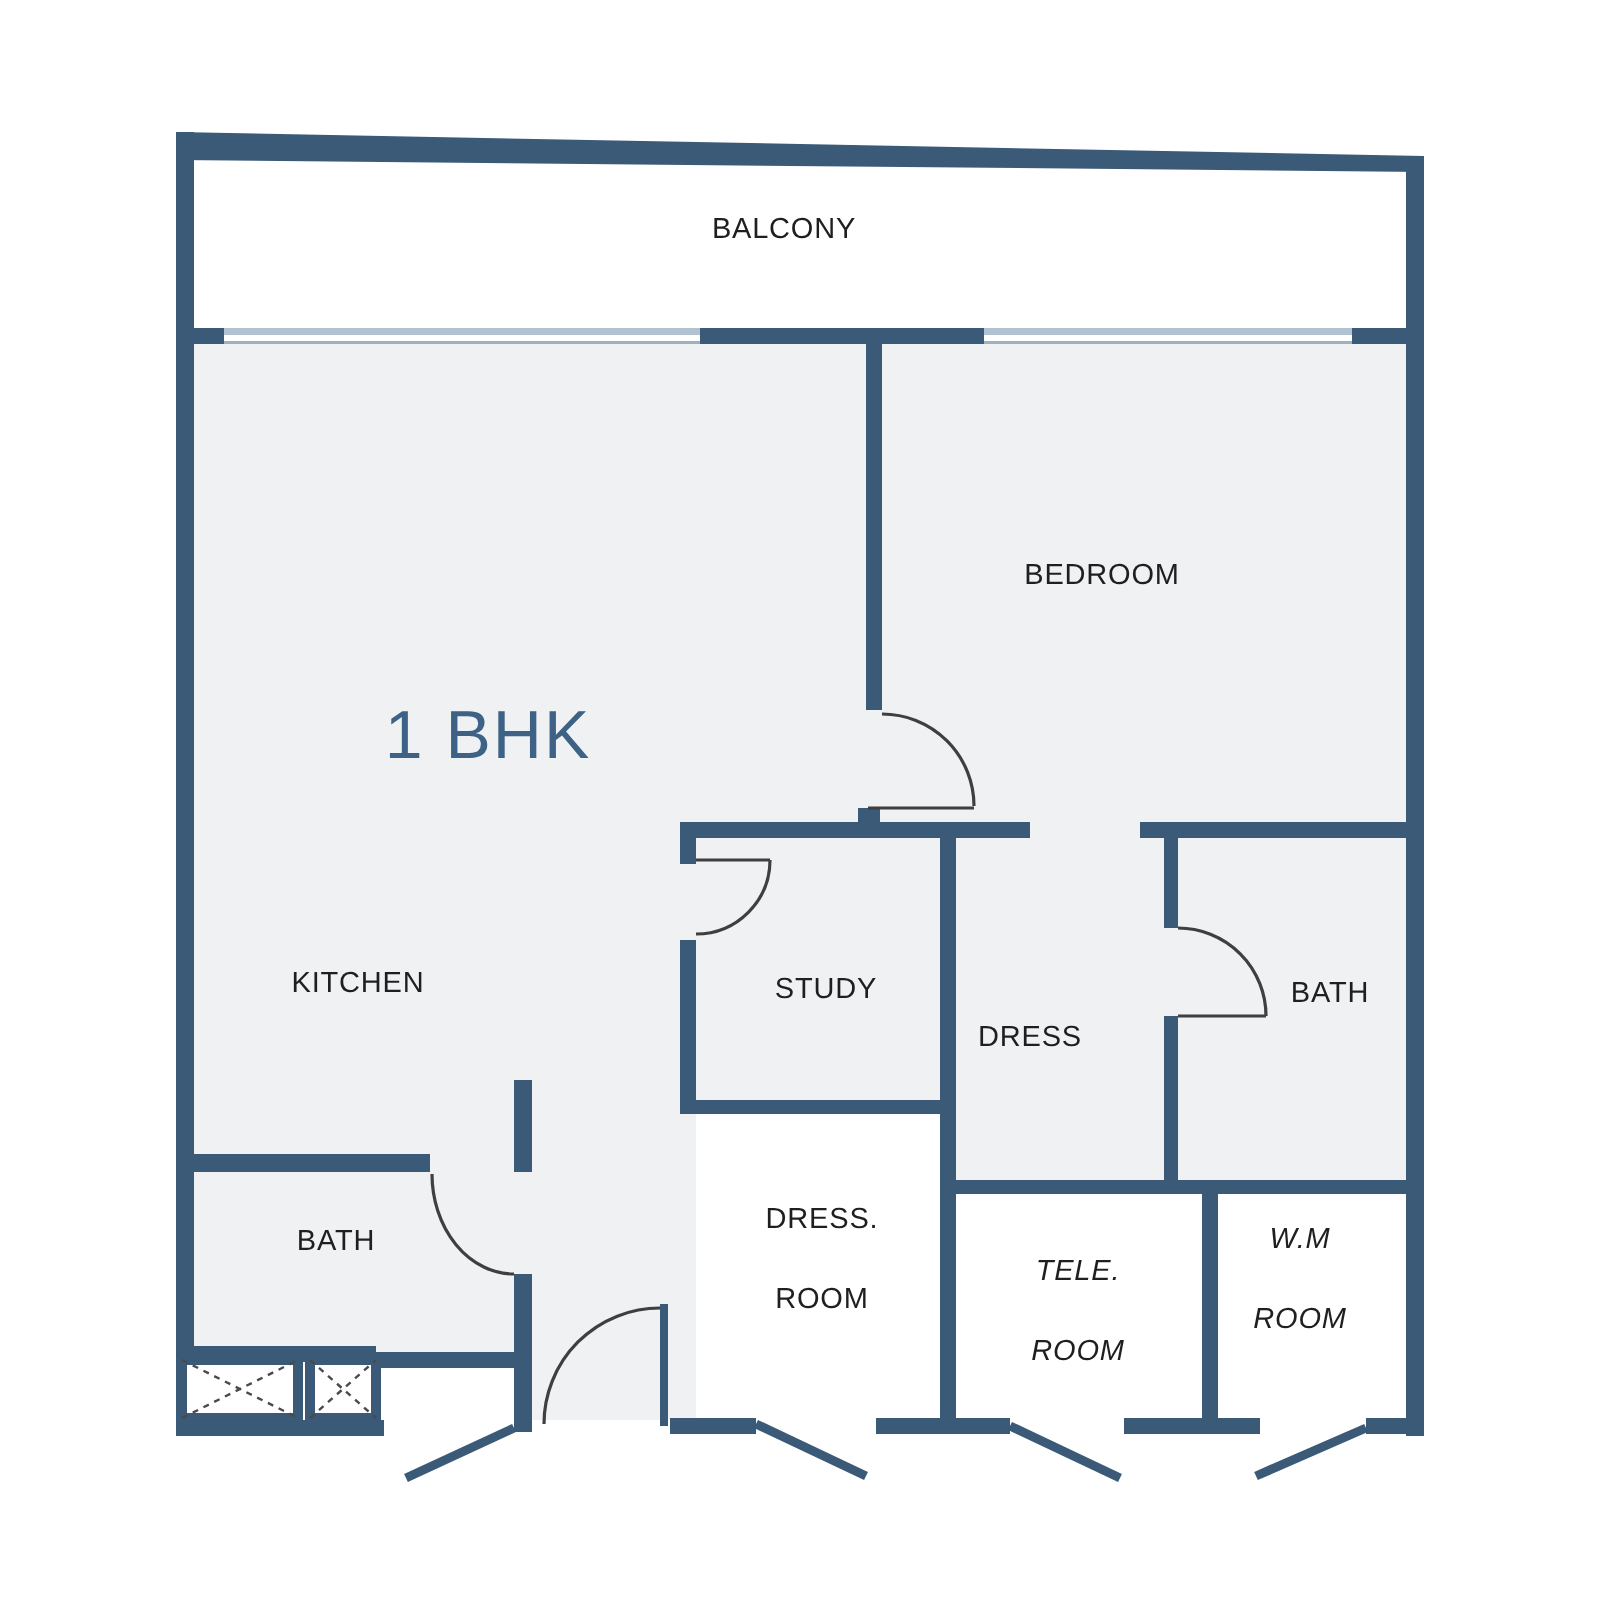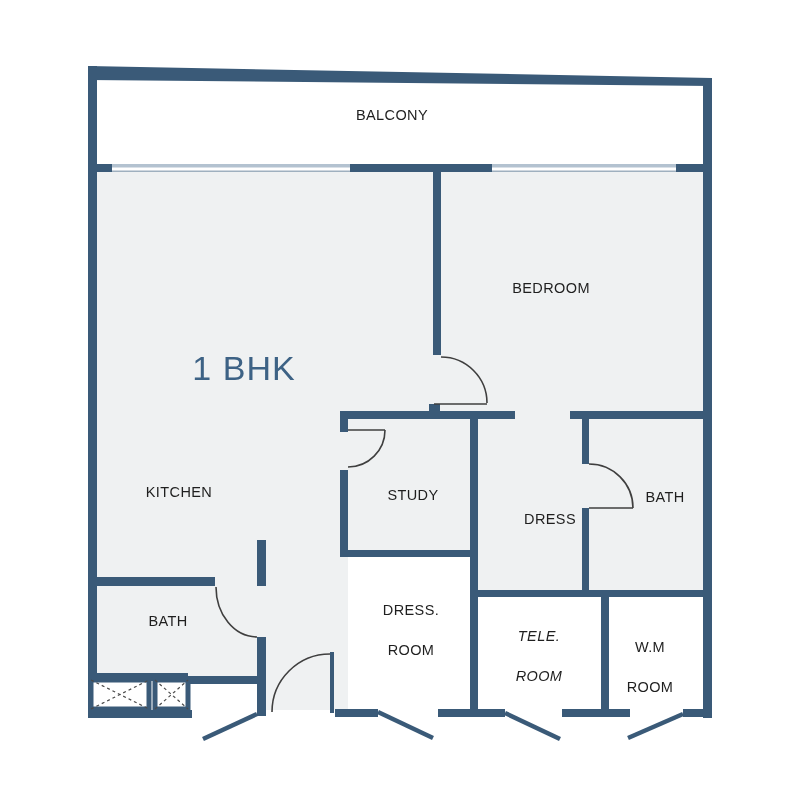--- a/index.html
+++ b/index.html
@@ -16,26 +16,26 @@
   .lbl-title{
     font-size:34px;font-weight:normal;color:#3d6285;letter-spacing:1px;line-height:34px;
   }
   
   .lbl-balcony{left:392px;top:115px;}
   .lbl-living{left:237px;top:289px;}
   .lbl-title{left:244px;top:368px;position:absolute;transform:translate(-50%,-50%);white-space:nowrap;}
   .lbl-bedroom{left:551px;top:288px;}
   .lbl-kitchen{left:179px;top:492px;}
   .lbl-study{left:413px;top:495px;}
-  .lbl-dress{left:550px;top:519px;}
+  .lbl-dress{left:515px;top:519px;}
   .lbl-bath-right{left:665px;top:497px;}
   .lbl-bath-left{left:168px;top:621px;}
   .lbl-elec{left:411px;top:630px;}
   .lbl-tele{left:539px;top:656px;font-style:italic;}
-  .lbl-wm{left:650px;top:667px;}
+  .lbl-wm{left:650px;top:640px;font-style:italic;}
   .lbl .l2{display:block;}
 </style>
 </head>
 <body>
 
 <div id="canvas">
 
   <svg id="plan-svg" width="800" height="800" viewBox="0 0 800 800">
 
     <g>

